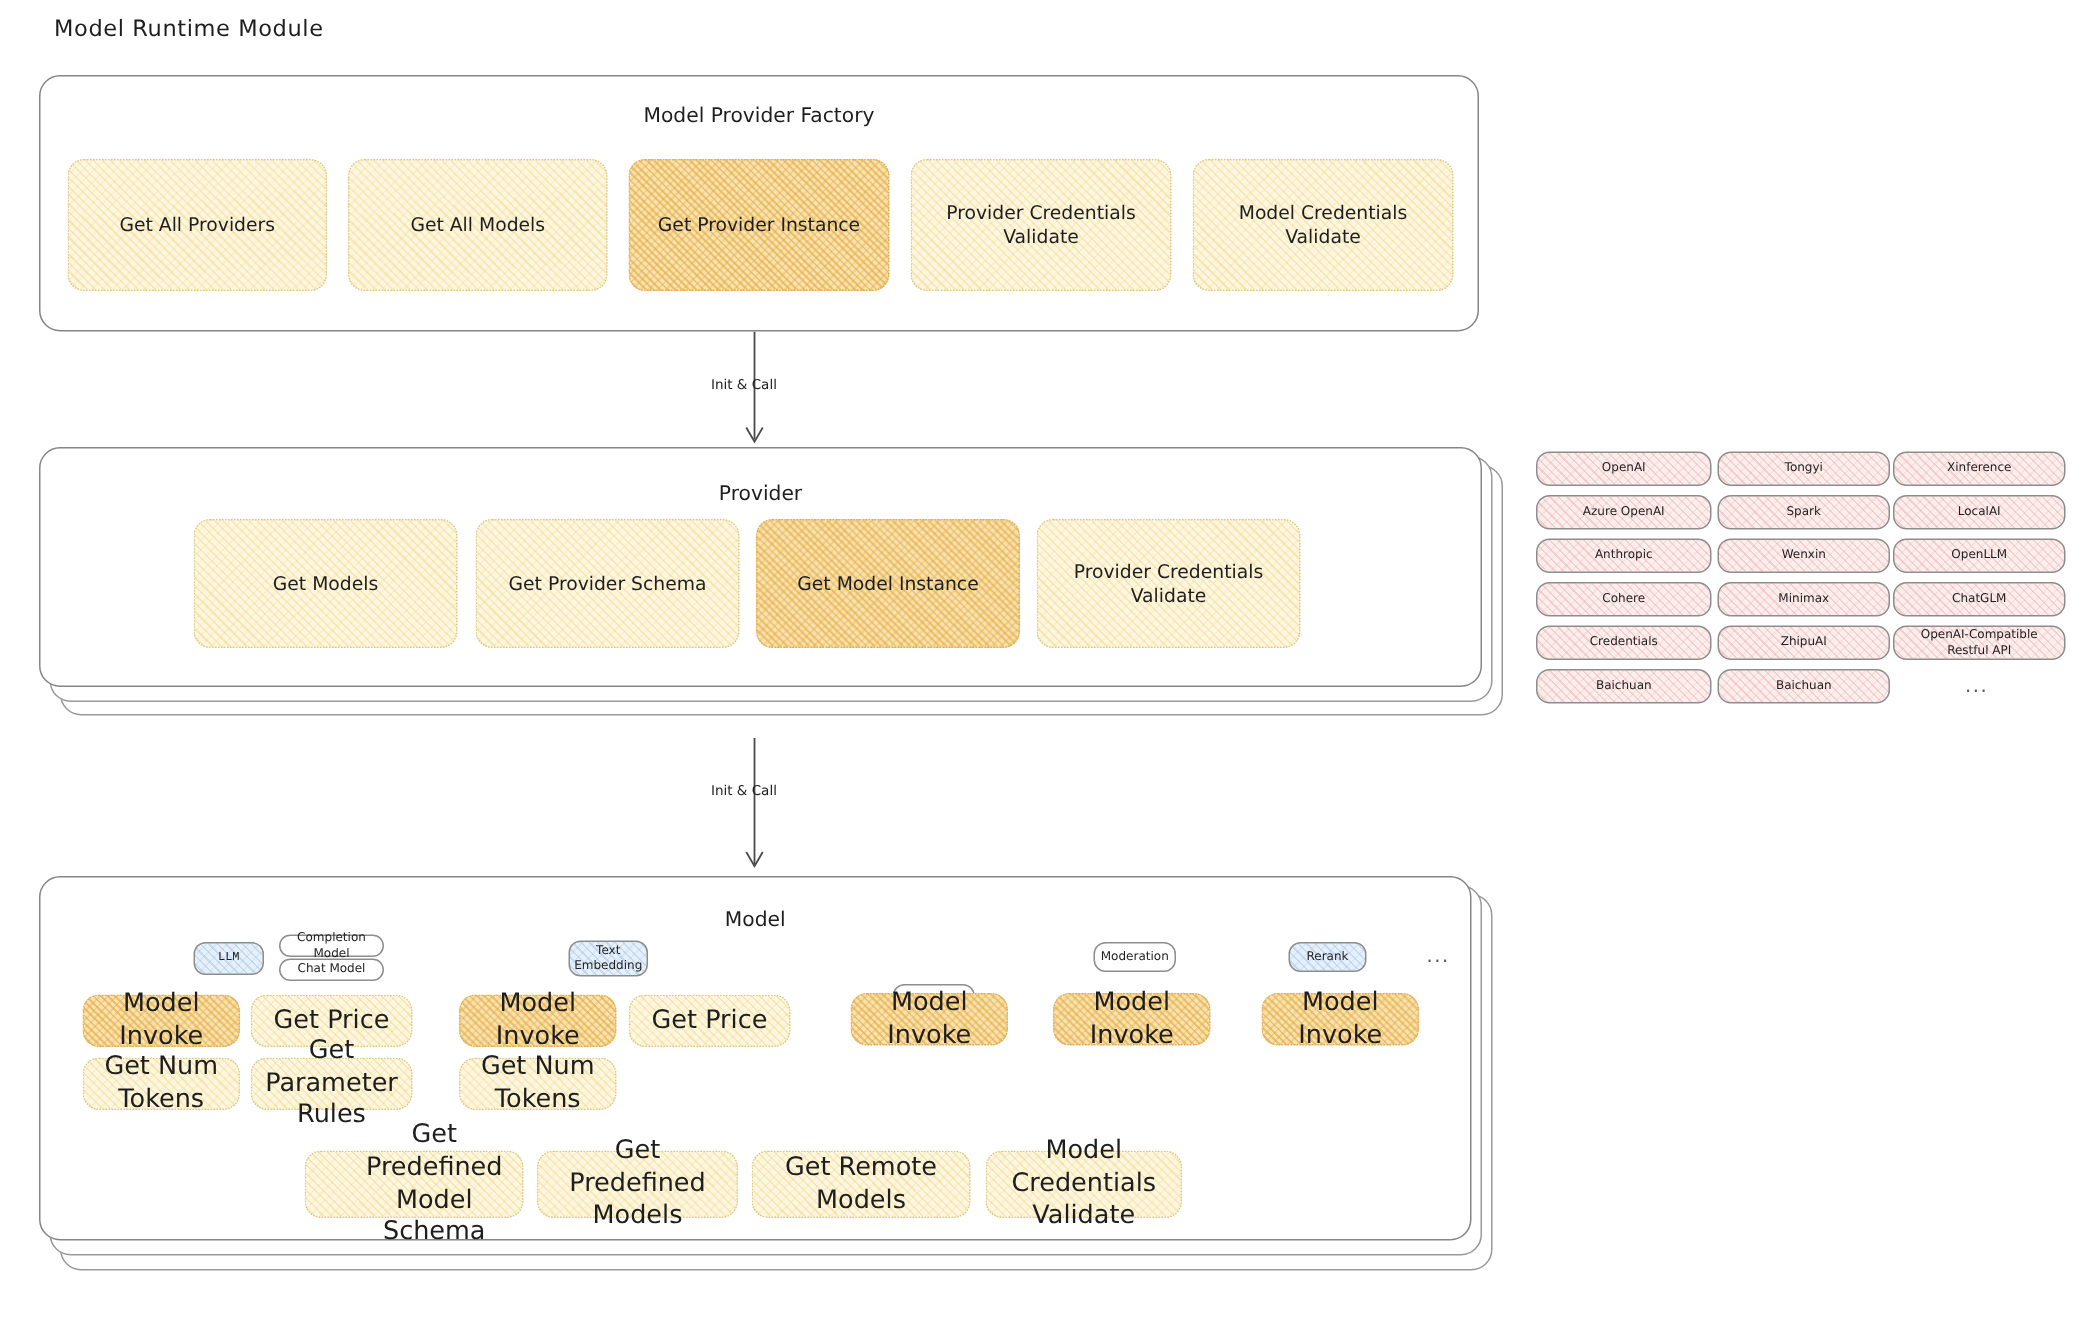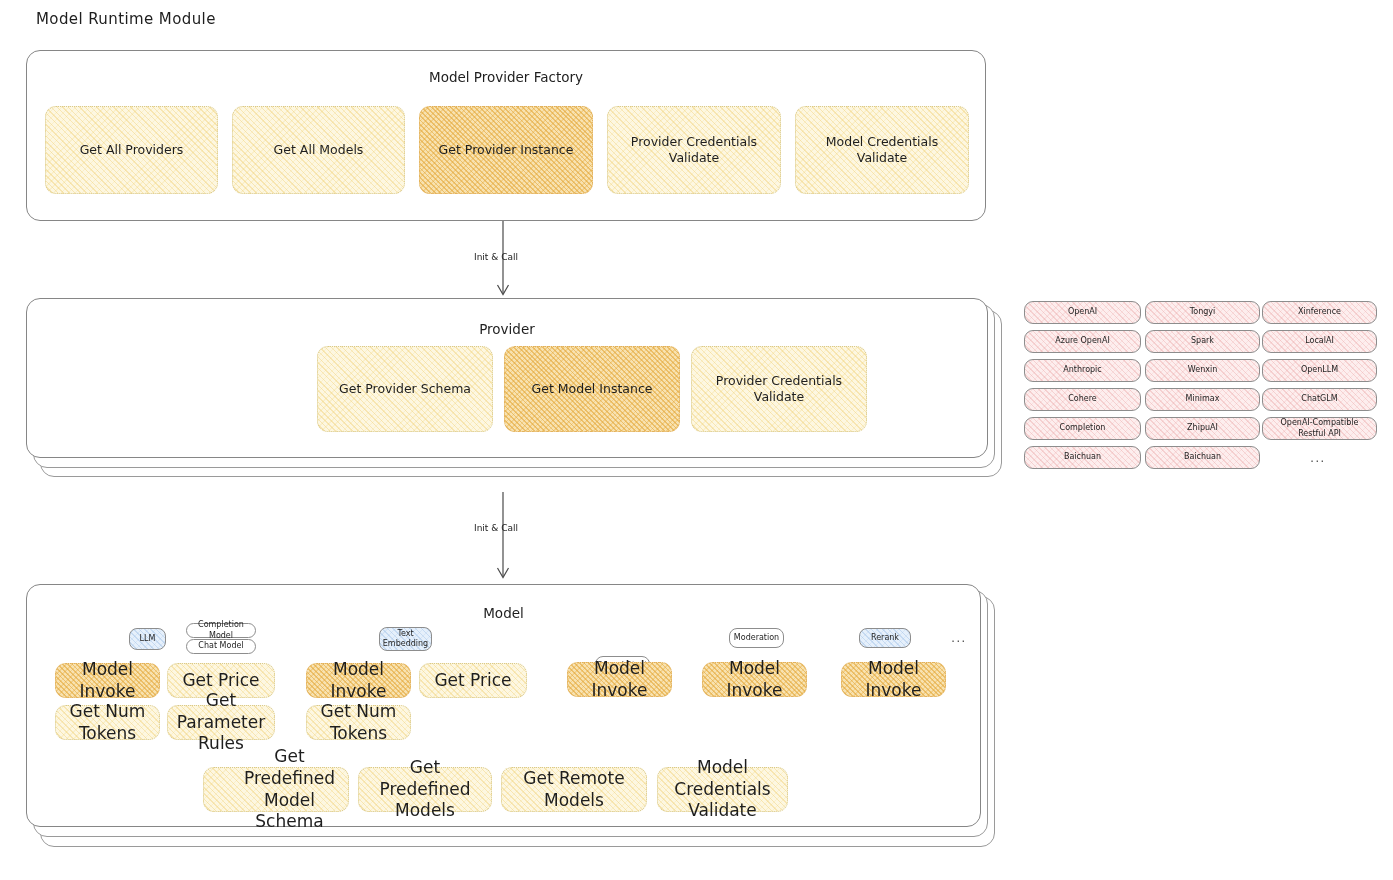--- a/index.html
+++ b/index.html
@@ -123,29 +123,30 @@
     <path d="M25 0 L25 72" stroke="#4a4a4a" stroke-width="1.2" fill="none"></path>
     <path d="M19.5 64 L25 73.5 L30.5 64" stroke="#4a4a4a" stroke-width="1.2" fill="none"></path>
   </svg>
   <div class="arrow-label" style="left:474px;top:252px;">Init &amp; Call</div>
 
   <div class="stack-l3" style="left:40px;top:310px;width:962px;height:167px;"></div>
   <div class="stack-l2" style="left:33px;top:304px;width:962px;height:164px;"></div>
   <div class="sketchbox" style="left:26px;top:298px;width:962px;height:160px;"></div>
   <div class="sec-title" style="left:26px;width:962px;top:321px;">Provider</div>
 
+  <div class="node n-light fs13" style="left:129px;top:346px;width:176px;height:86px;">Get Models</div>
   <div class="node n-light fs13" style="left:317px;top:346px;width:176px;height:86px;">Get Provider Schema</div>
   <div class="node n-strong fs13" style="left:504px;top:346px;width:176px;height:86px;">Get Model Instance</div>
   <div class="node n-light fs13" style="left:691px;top:346px;width:176px;height:86px;">Provider Credentials Validate</div>
 
   <div class="node n-pink" style="left:1024px;top:301px;width:117px;height:23px;">OpenAI</div>
   <div class="node n-pink" style="left:1024px;top:330px;width:117px;height:23px;">Azure OpenAI</div>
   <div class="node n-pink" style="left:1024px;top:359px;width:117px;height:23px;">Anthropic</div>
   <div class="node n-pink" style="left:1024px;top:388px;width:117px;height:23px;">Cohere</div>
-  <div class="node n-pink" style="left:1024px;top:417px;width:117px;height:23px;">Completion</div>
+  <div class="node n-pink" style="left:1024px;top:417px;width:117px;height:23px;">Credentials</div>
   <div class="node n-pink" style="left:1024px;top:446px;width:117px;height:23px;">Baichuan</div>
 
   <div class="node n-pink" style="left:1145px;top:301px;width:115px;height:23px;">Tongyi</div>
   <div class="node n-pink" style="left:1145px;top:330px;width:115px;height:23px;">Spark</div>
   <div class="node n-pink" style="left:1145px;top:359px;width:115px;height:23px;">Wenxin</div>
   <div class="node n-pink" style="left:1145px;top:388px;width:115px;height:23px;">Minimax</div>
   <div class="node n-pink" style="left:1145px;top:417px;width:115px;height:23px;">ZhipuAI</div>
   <div class="node n-pink" style="left:1145px;top:446px;width:115px;height:23px;">Baichuan</div>
 
   <div class="node n-pink" style="left:1262px;top:301px;width:115px;height:23px;">Xinference</div>
@@ -159,21 +160,21 @@
     <path d="M25 0 L25 84" stroke="#4a4a4a" stroke-width="1.2" fill="none"></path>
     <path d="M19.5 76 L25 85.5 L30.5 76" stroke="#4a4a4a" stroke-width="1.2" fill="none"></path>
   </svg>
   <div class="arrow-label" style="left:474px;top:523px;">Init &amp; Call</div>
 
   <div class="stack-l3" style="left:40px;top:596px;width:955px;height:251px;"></div>
   <div class="stack-l2" style="left:33px;top:590px;width:955px;height:247px;"></div>
   <div class="sketchbox" style="left:26px;top:584px;width:955px;height:243px;"></div>
   <div class="sec-title" style="left:26px;width:955px;top:605px;">Model</div>
 
-  <div class="node n-blue" style="left:129px;top:628px;width:37px;height:22px;">LLM</div>
+  <div class="node n-blue" style="left:129px;top:628px;width:47px;height:22px;font-family:Liberation Mono, monospace;">LLM</div>
   <div class="node n-white" style="left:186px;top:623px;width:70px;height:15px;">Completion Model</div>
   <div class="node n-white" style="left:186px;top:639px;width:70px;height:15px;">Chat Model</div>
 
   <div class="node n-strong fs12" style="left:55px;top:663px;width:105px;height:35px;">Model Invoke</div>
   <div class="node n-light fs12" style="left:167px;top:663px;width:108px;height:35px;">Get Price</div>
   <div class="node n-light fs12" style="left:55px;top:705px;width:105px;height:35px;">Get Num Tokens</div>
   <div class="node n-light fs12" style="left:167px;top:705px;width:108px;height:35px;">Get Parameter Rules</div>
 
   <div class="node n-blue" style="left:379px;top:627px;width:53px;height:24px;">Text Embedding</div>
   <div class="node n-strong fs12" style="left:306px;top:663px;width:105px;height:35px;">Model Invoke</div>

